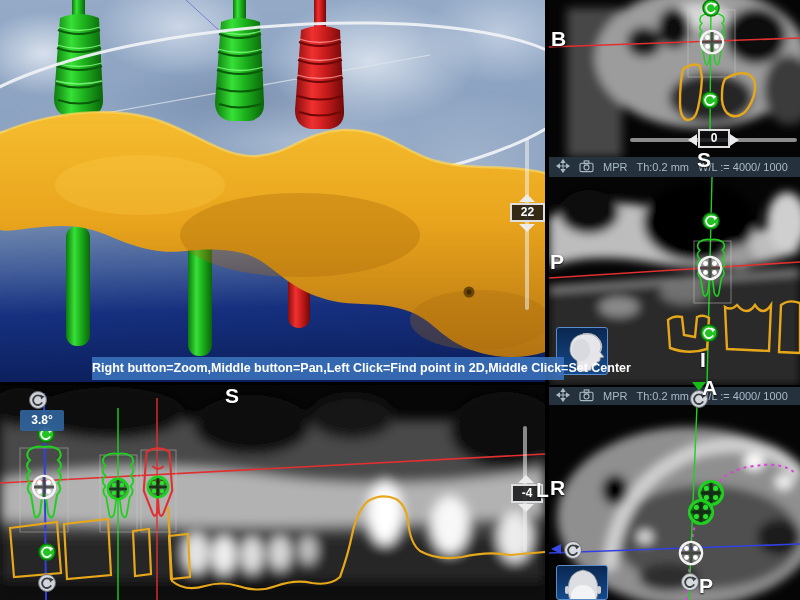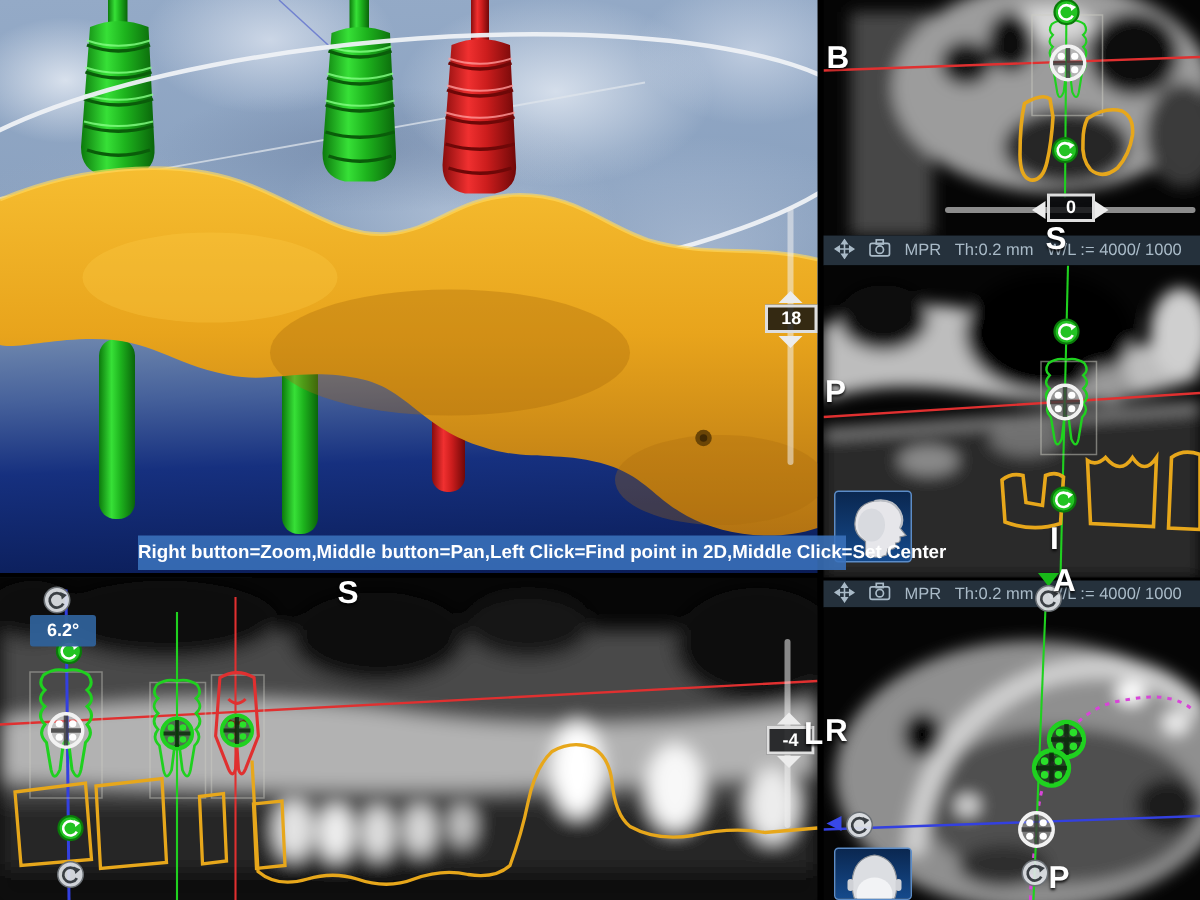--- a/index.html
+++ b/index.html
@@ -171,21 +171,21 @@
       <circle cx="469" cy="292" r="2.5" fill="#402803"></circle>
     </g>
   </svg>
   <div id="hintbar">
     <span>Right button=Zoom,Middle button=Pan,Left Click=Find point in 2D,Middle Click=Set Center</span>
   </div>
 
   <div class="abs" style="left:508px;top:138px;width:40px;height:176px;z-index:5">
     <div class="vtrack" style="left:17px;top:0;width:4px;height:172px"></div>
     <div class="tri up" style="left:11px;top:56px"></div>
-    <div class="sval" style="left:2px;top:65px;width:31px">18</div>
+    <div class="sval" style="left:2px;top:65px;width:31px">22</div>
     <div class="tri dn" style="left:11px;top:86px"></div>
   </div>
 </div>
 
 <div id="pcor" class="panel" style="left:549px;top:0;width:251px;height:157px">
   <svg width="251" height="157" viewBox="0 0 251 157">
     <defs>
           <filter id="bl1" x="-30%" y="-30%" width="160%" height="160%">
             <feGaussianBlur stdDeviation="5"></feGaussianBlur>
           </filter>
@@ -395,21 +395,21 @@
 <svg class="floatsvg" style="left:28px;top:390px" width="20" height="20" viewBox="0 0 20 20">
       <use href="#rot-w" transform="translate(10,10)"></use>
     </svg>
 <svg class="floatsvg" style="left:38px;top:543px" width="18" height="18" viewBox="0 0 18 18">
       <use href="#rot-g" transform="translate(9,9)"></use>
     </svg>
 <svg class="floatsvg" style="left:38px;top:574px" width="18" height="18" viewBox="0 0 18 18">
       <use href="#rot-w" transform="translate(9,9)"></use>
     </svg>
 
-<div id="angleBadge">6.2°</div>
+<div id="angleBadge">3.8°</div>
 
 <div class="abs" style="left:510px;top:420px;width:34px;height:136px;z-index:5">
   <div class="vtrack" style="left:13px;top:6px;width:4px;height:126px"></div>
   <div class="tri up" style="left:8px;top:55px"></div>
   <div class="sval" style="left:1px;top:64px;width:28px">-4</div>
   <div class="tri dn" style="left:8px;top:84px"></div>
 </div>
 
 <div class="olabel" style="left:551px;top:27px">B</div>
 <div class="olabel" style="left:697px;top:148px">S</div>

